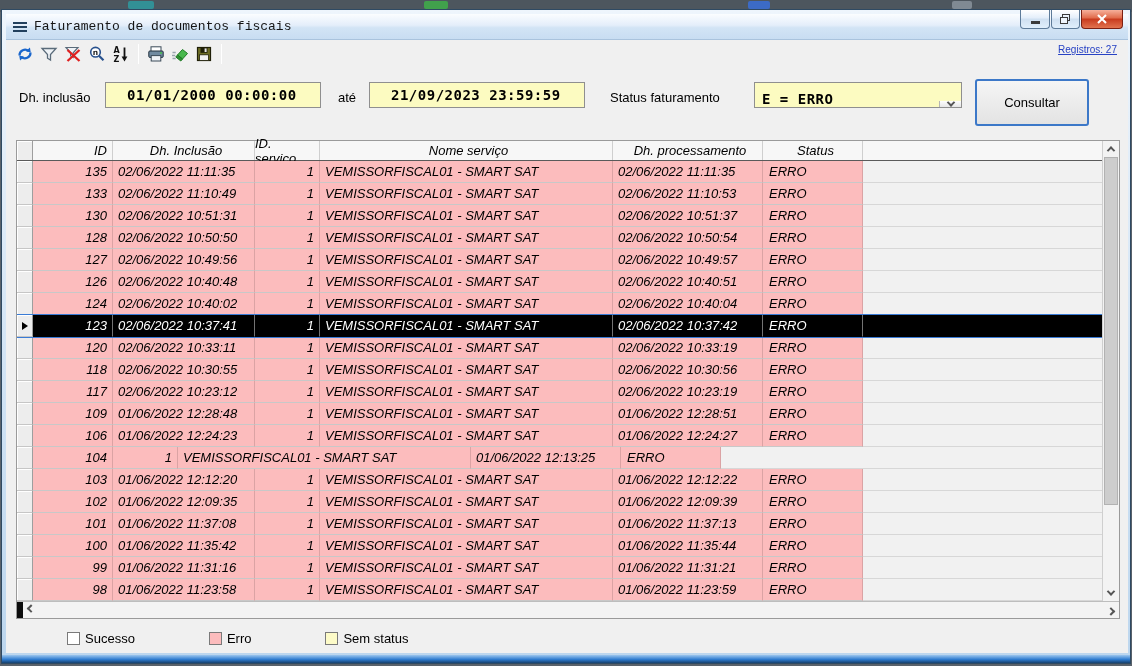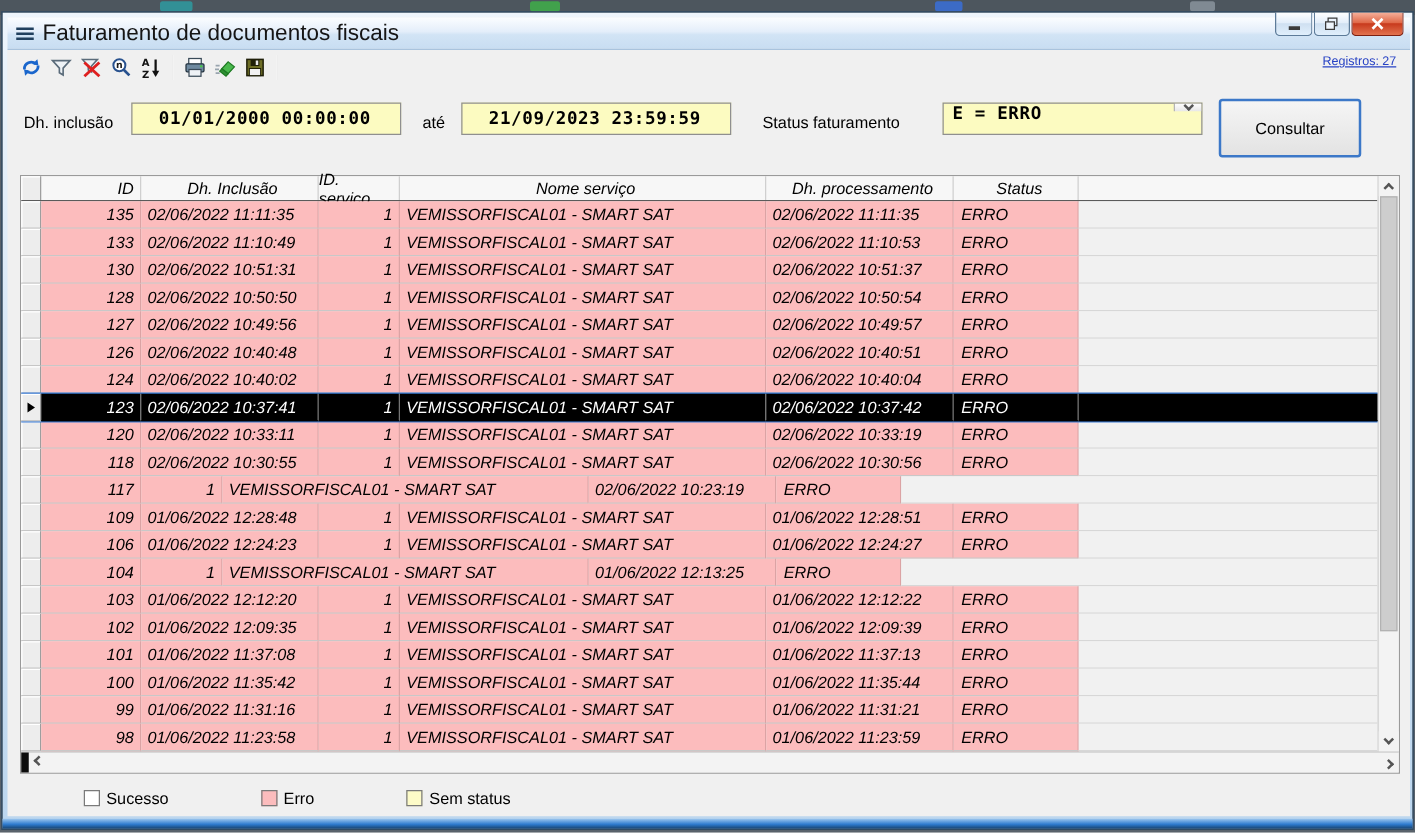--- a/index.html
+++ b/index.html
@@ -18,21 +18,21 @@
   .bottom-edge { position:absolute; left:0; bottom:0; width:100%; height:8px;
             background:linear-gradient(180deg,#9cc6ee 0%,#2f7cd0 55%,#16426f 100%); }
   .client { position:absolute; left:4px; top:4px; width:1122px; height:639px; background:#f0f0f0; }
 
   
   .titlebar { position:relative; height:26px;
             background:linear-gradient(180deg,#fbfdff 0%,#e4eefa 45%,#d2e4f5 55%,#c8ddf2 100%);
             border-bottom:1px solid #a9c3dd; display:flex; align-items:center; padding-left:7px; }
   .menu-icon { width:14px; margin-right:7px; cursor:pointer; }
   .menu-icon i { display:block; height:2px; background:#21405e; margin:2px 0; }
-  .title-text { font-size:18px; color:#151515; }
+  .title-text { font-size:13px; color:#151515;font-family:Liberation Mono, monospace; }
 
   .caption { position:absolute; top:0; right:7px; display:flex; gap:1px; }
   .cap-btn { height:19px; border:1px solid #5d7b99; border-top:none; border-radius:0 0 4px 4px;
              display:flex; align-items:center; justify-content:center; cursor:pointer;
              background:linear-gradient(180deg,#ffffff 0%,#e3eefa 45%,#cfe0f1 50%,#e0effc 100%); }
   .cap-btn.min { width:30px; } .cap-btn.max { width:29px; }
   .cap-btn.close { width:42px; border-color:#7c2012;
              background:linear-gradient(180deg,#f6b09b 0%,#e06a4a 45%,#c83a1d 50%,#e2734f 100%); }
   .glyph-min { width:9px; height:3px; background:#3b3b3b; margin-top:6px; }
 
@@ -43,21 +43,21 @@
   .registros { position:absolute; right:11px; top:4px; font-size:10px; color:#2742c4;
                text-decoration:underline; cursor:pointer; }
 
   
   .filters { position:relative; height:72px; background:#f0f0f0; font-size:13px; color:#000; }
   .flabel { position:absolute; }
   .yellow-input { position:absolute; height:26px; background:#fcfbc1; border:1px solid #8f8f8f;
       font-family:"DejaVu Sans Mono", monospace; font-weight:bold; font-size:14px; color:#000;
       display:flex; align-items:center; padding-left:21px; letter-spacing:.5px; }
   .combo { position:absolute; height:26px; background:#fcfbc1; border:1px solid #8f8f8f;
-      display:flex; align-items:flex-start; cursor:pointer; }
+      display:flex; align-items:flex-end; cursor:pointer; }
   .combo-value { flex:1; display:flex; align-items:center; padding-left:7px;
       font-family:"DejaVu Sans Mono", monospace; font-weight:bold; font-size:14px; letter-spacing:.5px; }
   .combo-arrow { width:22px; background:linear-gradient(180deg,#fdfdfd,#e7e7e7); border-left:1px solid #b5b5b5;
       display:flex; align-items:center; justify-content:center; }
   .consultar { position:absolute; height:47px; border:2px solid #3c78c8; border-radius:3px;
       background:linear-gradient(180deg,#f5f5f5,#e3e3e3); font-size:13px; color:#000;
       display:flex; align-items:center; justify-content:center; cursor:pointer; }
 
   
   .grid { position:absolute; left:10px; top:126px; width:1104px; border:1px solid #9a9a9a; background:#f1f1f1; }
@@ -325,20 +325,21 @@
     <div class="cell pink w-inc c-inc">02/06/2022 10:30:55</div>
     <div class="cell pink w-srv c-srv">1</div>
     <div class="cell pink w-nome c-nome">VEMISSORFISCAL01 - SMART SAT</div>
     <div class="cell pink w-proc c-proc">02/06/2022 10:30:56</div>
     <div class="cell pink w-status c-status">ERRO</div>
     <div class="cell filler"></div>
   </div>
                 <div class="grow">
     <div class="cell ind"></div>
     <div class="cell pink w-id c-id">117</div>
+    <div class="cell pink w-inc c-inc">02/06/2022 10:23:12</div>
     <div class="cell pink w-srv c-srv">1</div>
     <div class="cell pink w-nome c-nome">VEMISSORFISCAL01 - SMART SAT</div>
     <div class="cell pink w-proc c-proc">02/06/2022 10:23:19</div>
     <div class="cell pink w-status c-status">ERRO</div>
     <div class="cell filler"></div>
   </div>
                 <div class="grow">
     <div class="cell ind"></div>
     <div class="cell pink w-id c-id">109</div>
     <div class="cell pink w-inc c-inc">01/06/2022 12:28:48</div>

